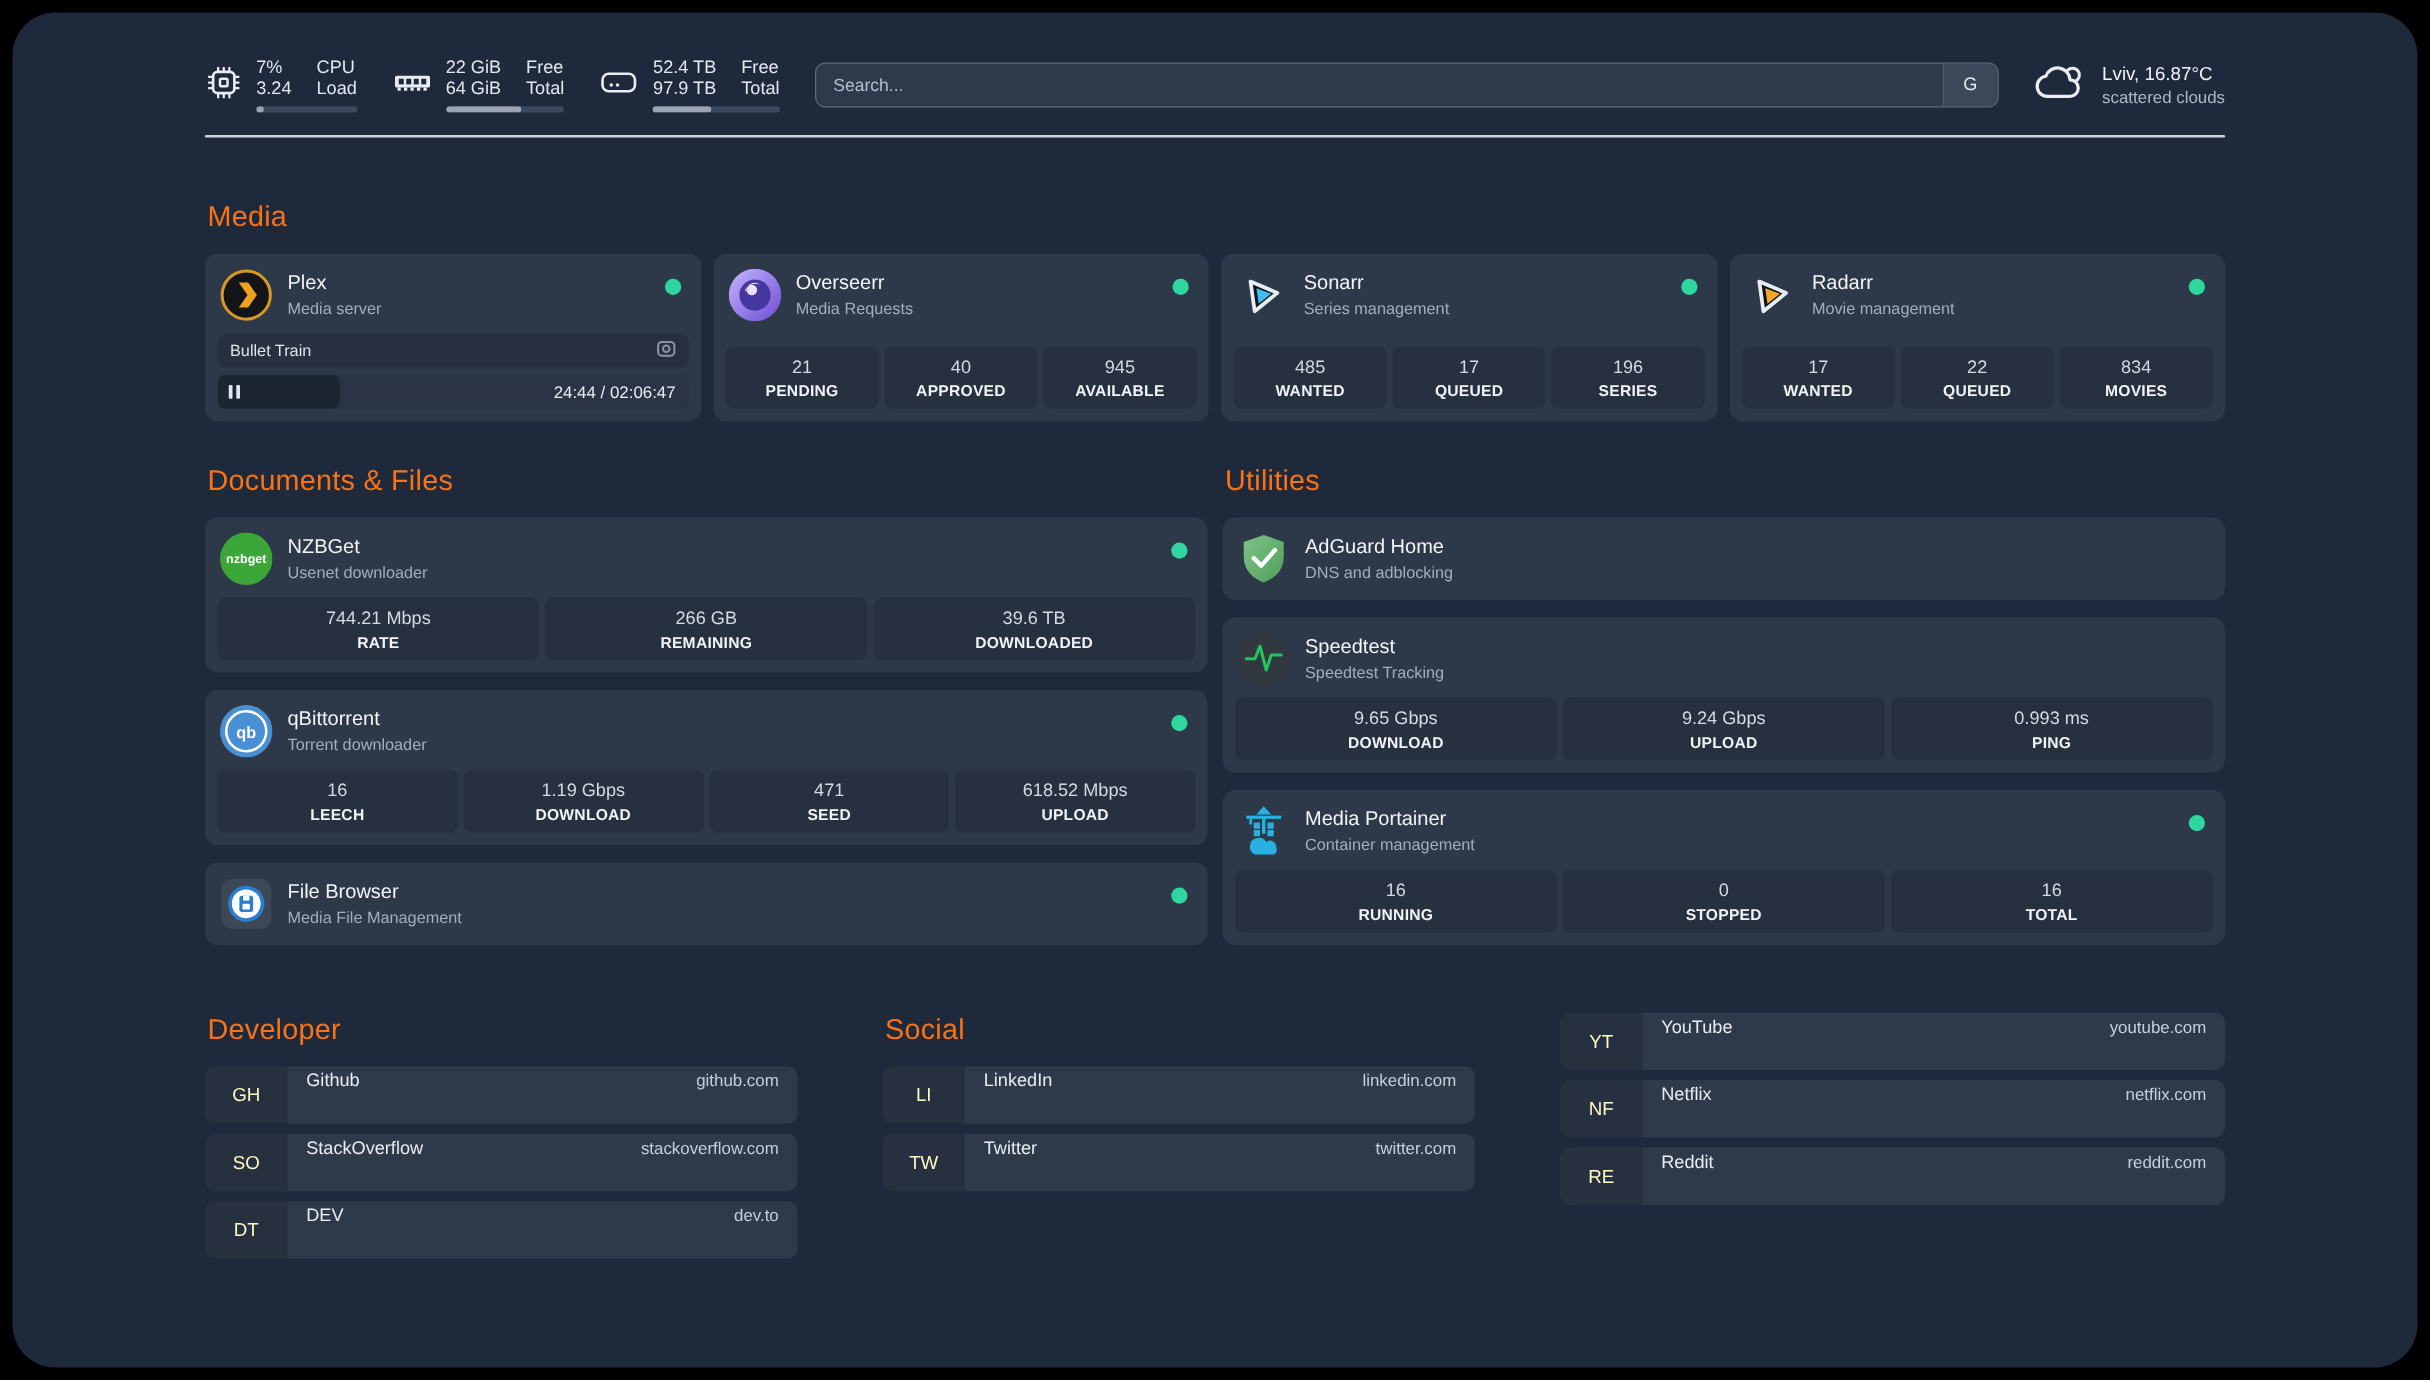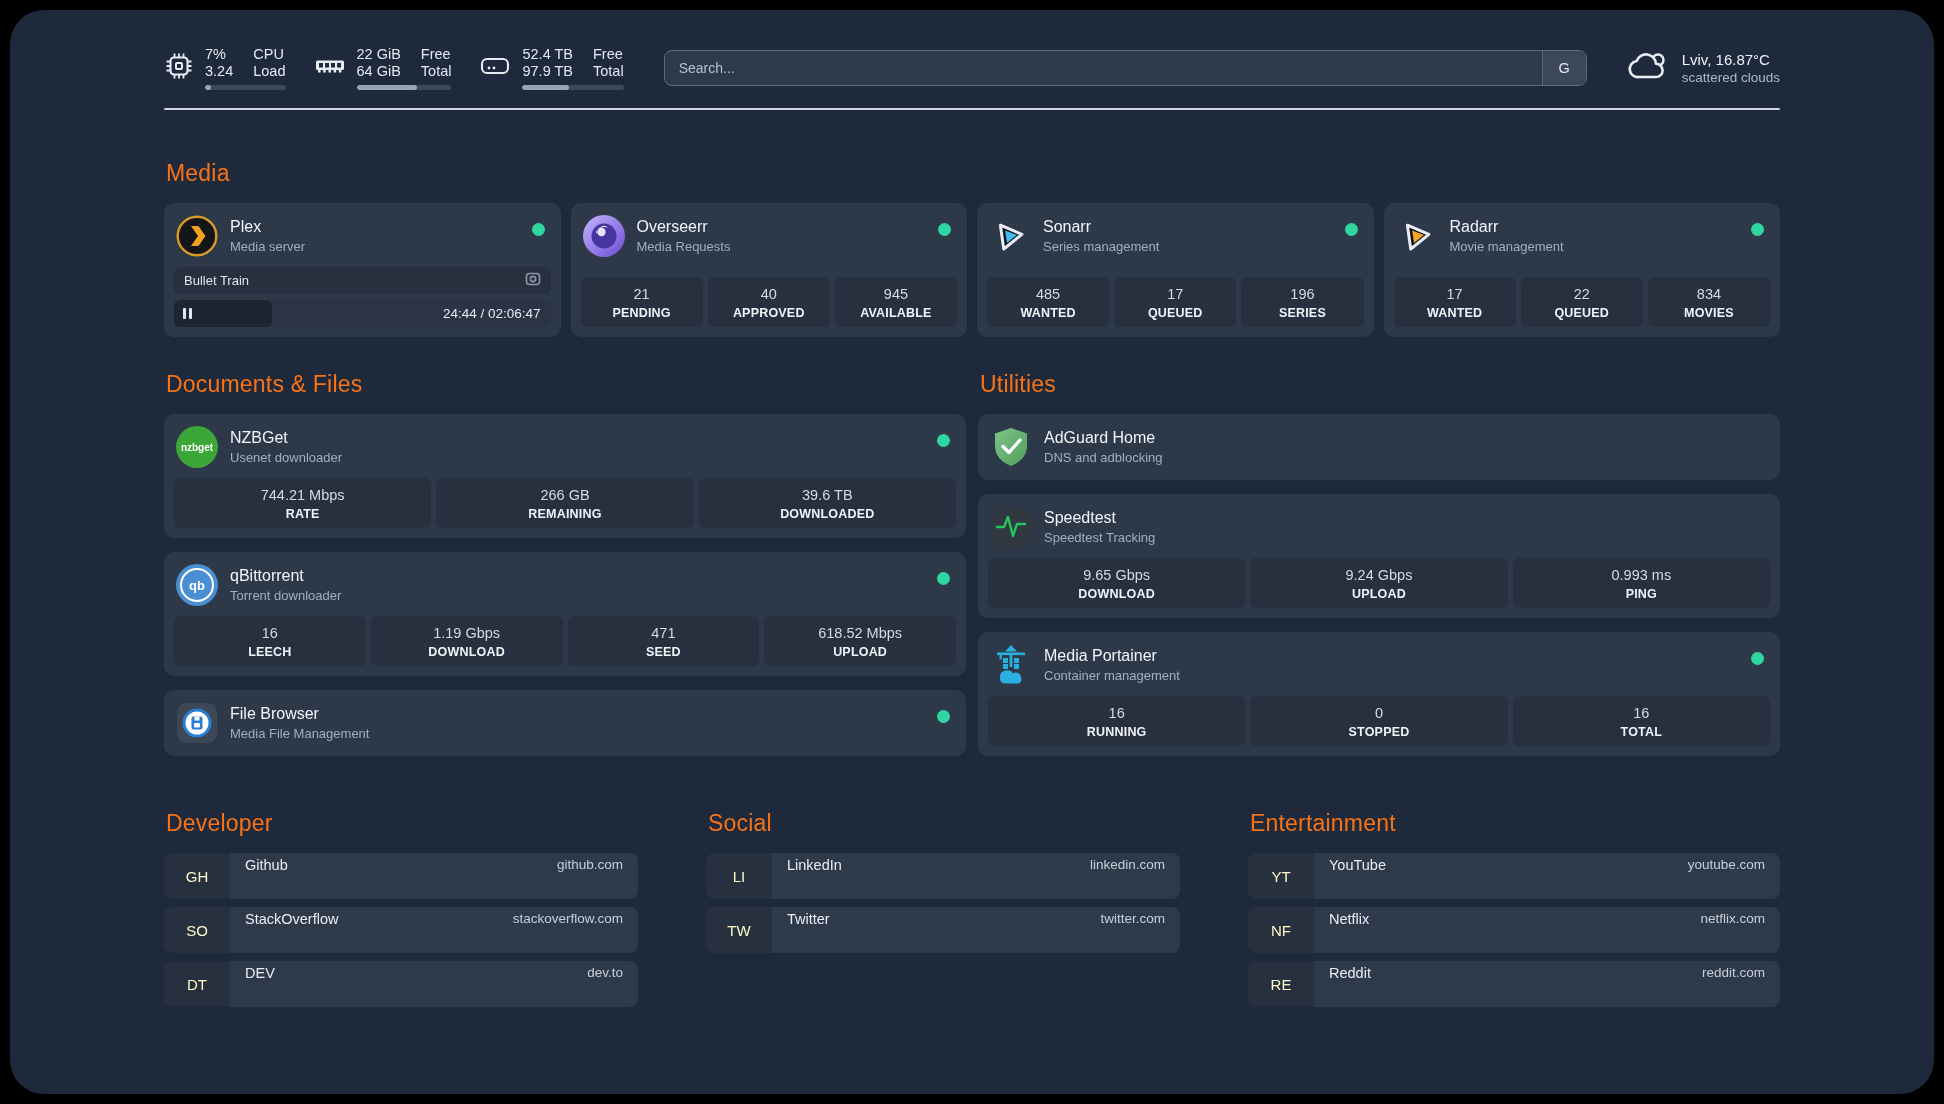--- a/index.html
+++ b/index.html
@@ -37,21 +37,21 @@
   .stat-group svg{flex:none;}
   .stat-body{display:flex;flex-direction:column;gap:5px;}
   .stat-grid{
     display:grid;grid-template-columns:auto auto;column-gap:20px;
     font-size:14.5px;line-height:17px;color:#e3e9f1;
   }
   .stat-grid .lbl{}
   .stat-bar{height:5px;border-radius:3px;background:var(--track);overflow:hidden;}
   .stat-fill{height:100%;border-radius:3px;background:var(--track-fill);}
 
-  .search{flex:1;margin:0 40px;height:36px;position:relative;}
+  .search{flex:1;margin:0 28px;height:36px;position:relative;}
   .search input{
     width:100%;height:100%;background:#2e394b;border:1px solid #606b7d;
     border-radius:8px;padding:0 62px 0 14px;color:#dfe5ee;font-size:14px;
     font-family:inherit;outline:none;
   }
   .search input::placeholder{color:#b6c0cd;}
   .search-engine{
     position:absolute;right:1px;top:1px;bottom:1px;width:44px;
     background:#3c4759;border:none;border-left:1px solid #5a6577;
     border-radius:0 7px 7px 0;color:#e3e9f1;font-size:14.5px;font-weight:500;
@@ -582,21 +582,20 @@
       <a class="bookmark">
         <span class="bm-abbr">TW</span>
         <span class="bm-body">
           <span class="bm-name">Twitter</span>
           <span class="bm-domain">twitter.com</span>
         </span>
       </a>
     </div>
 
     <div>
-      <h2 class="section-title">Entertainment</h2>
       <a class="bookmark">
         <span class="bm-abbr">YT</span>
         <span class="bm-body">
           <span class="bm-name">YouTube</span>
           <span class="bm-domain">youtube.com</span>
         </span>
       </a>
       <a class="bookmark">
         <span class="bm-abbr">NF</span>
         <span class="bm-body">

